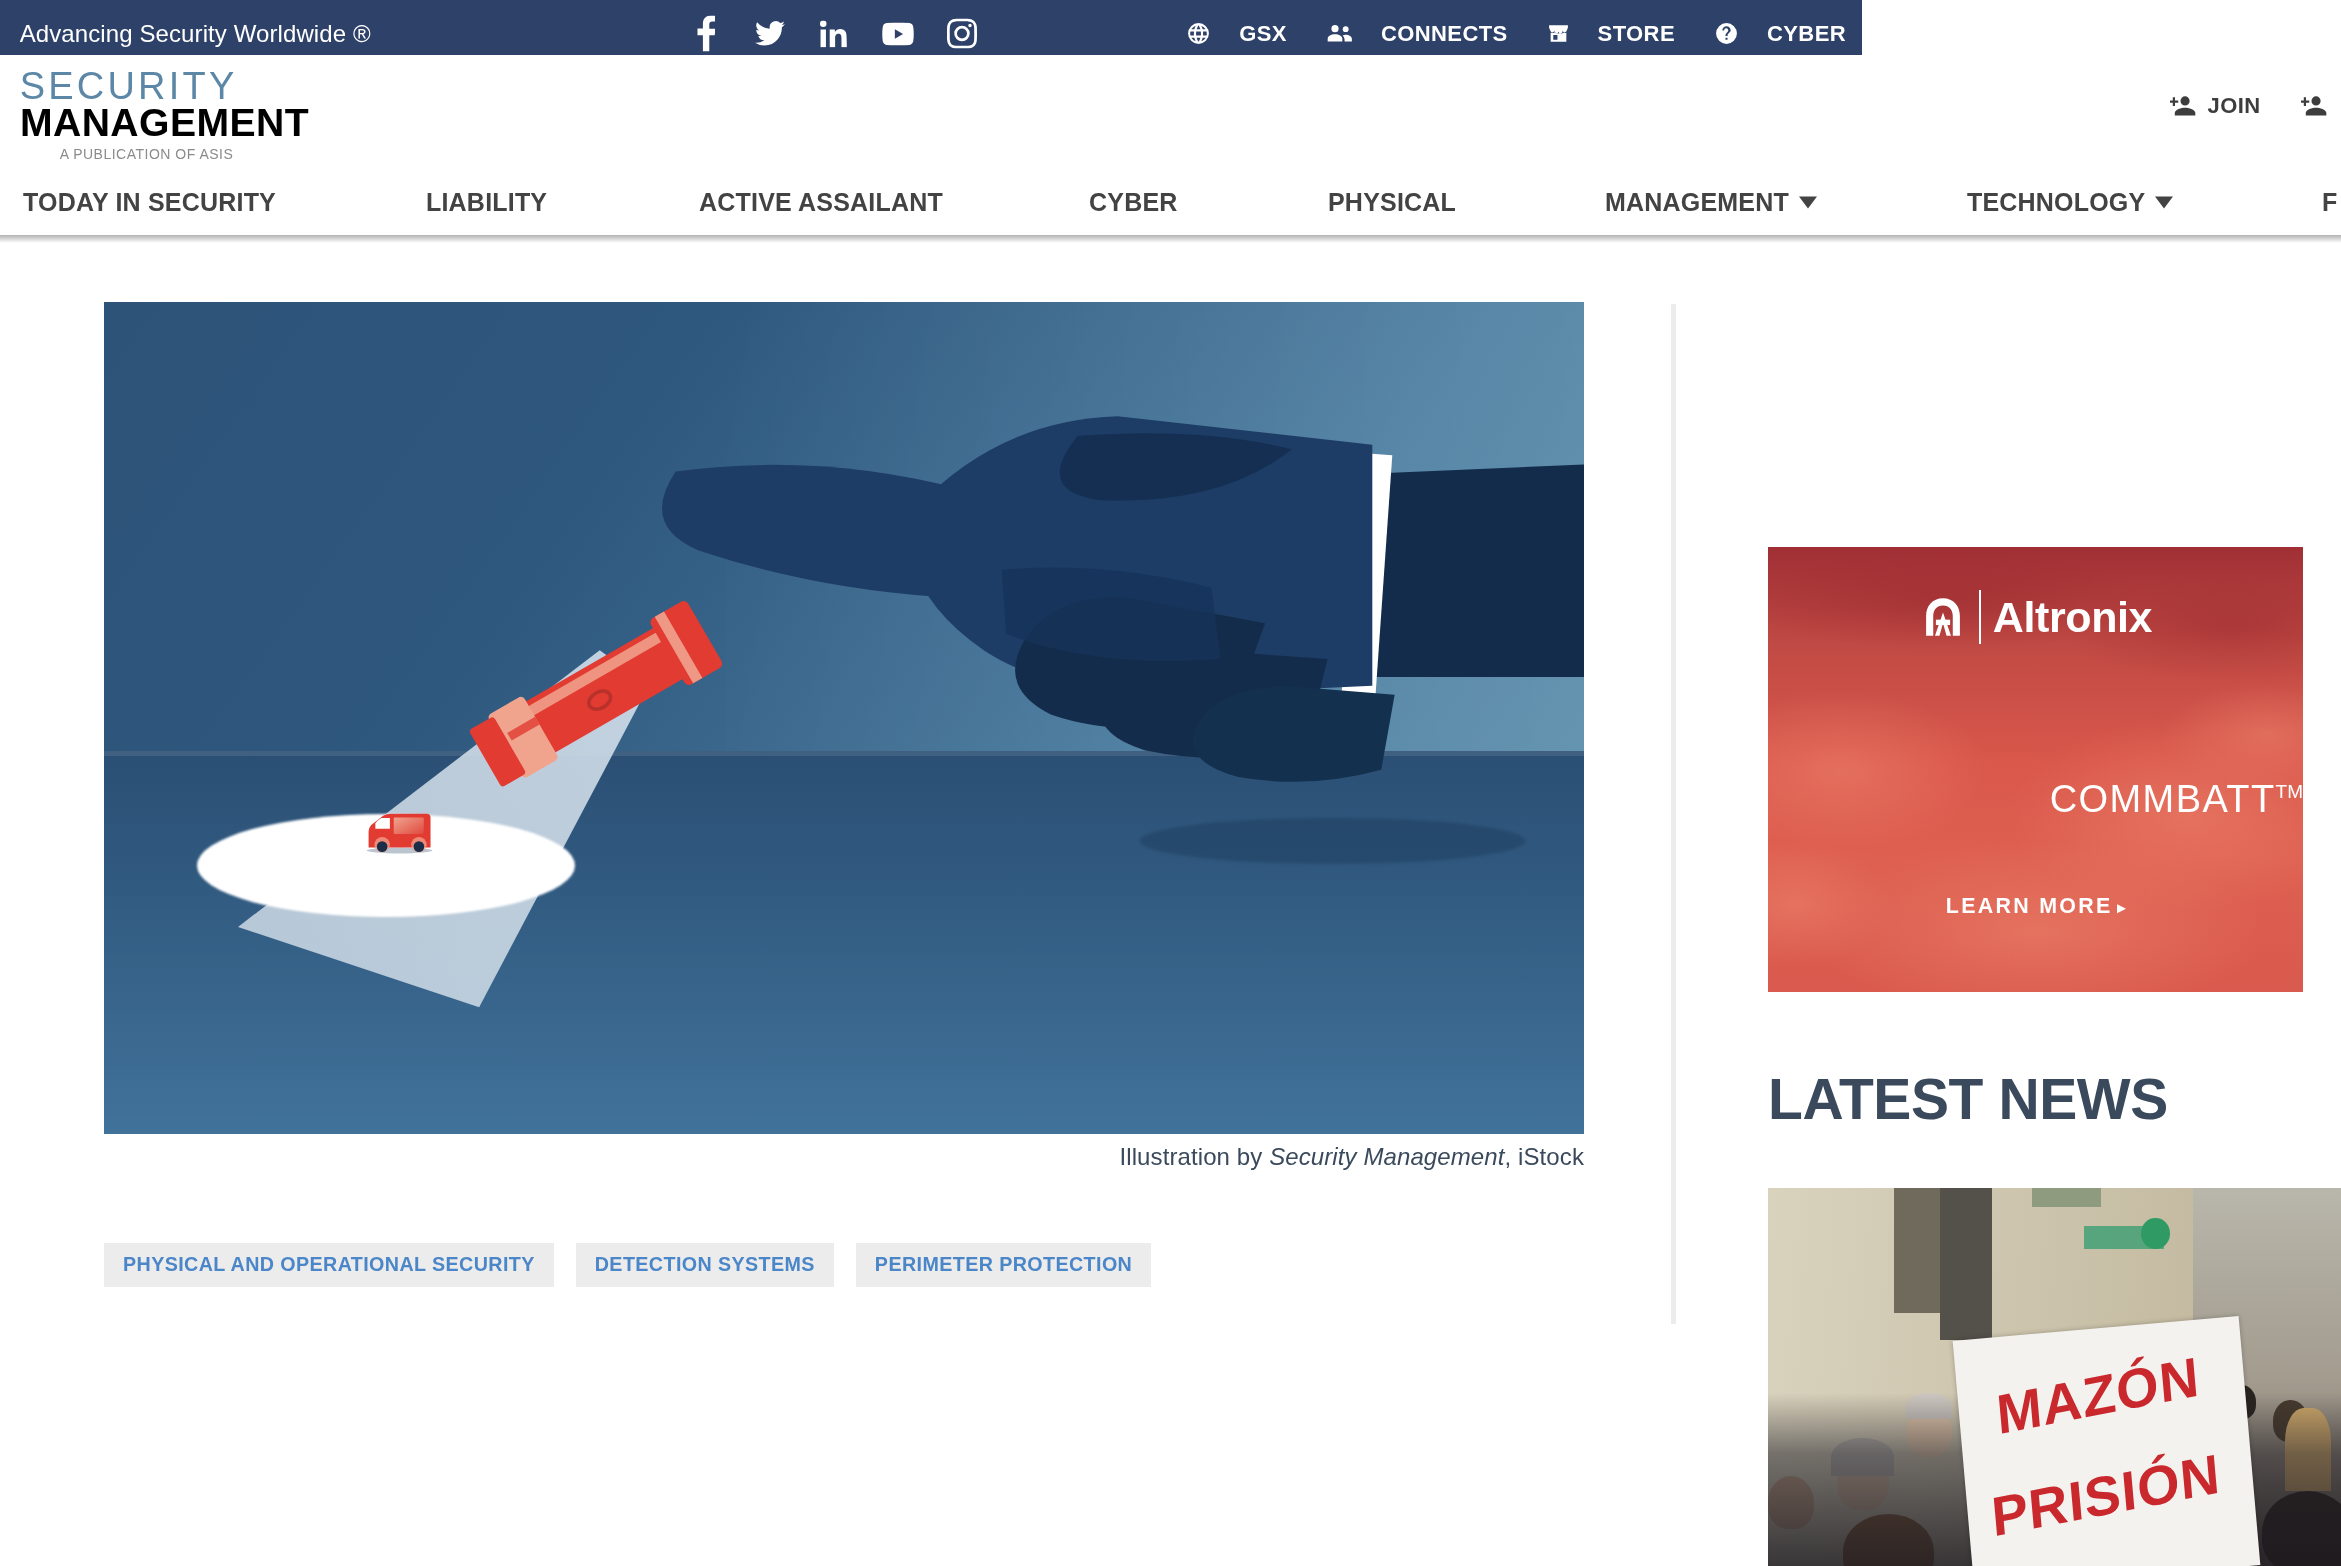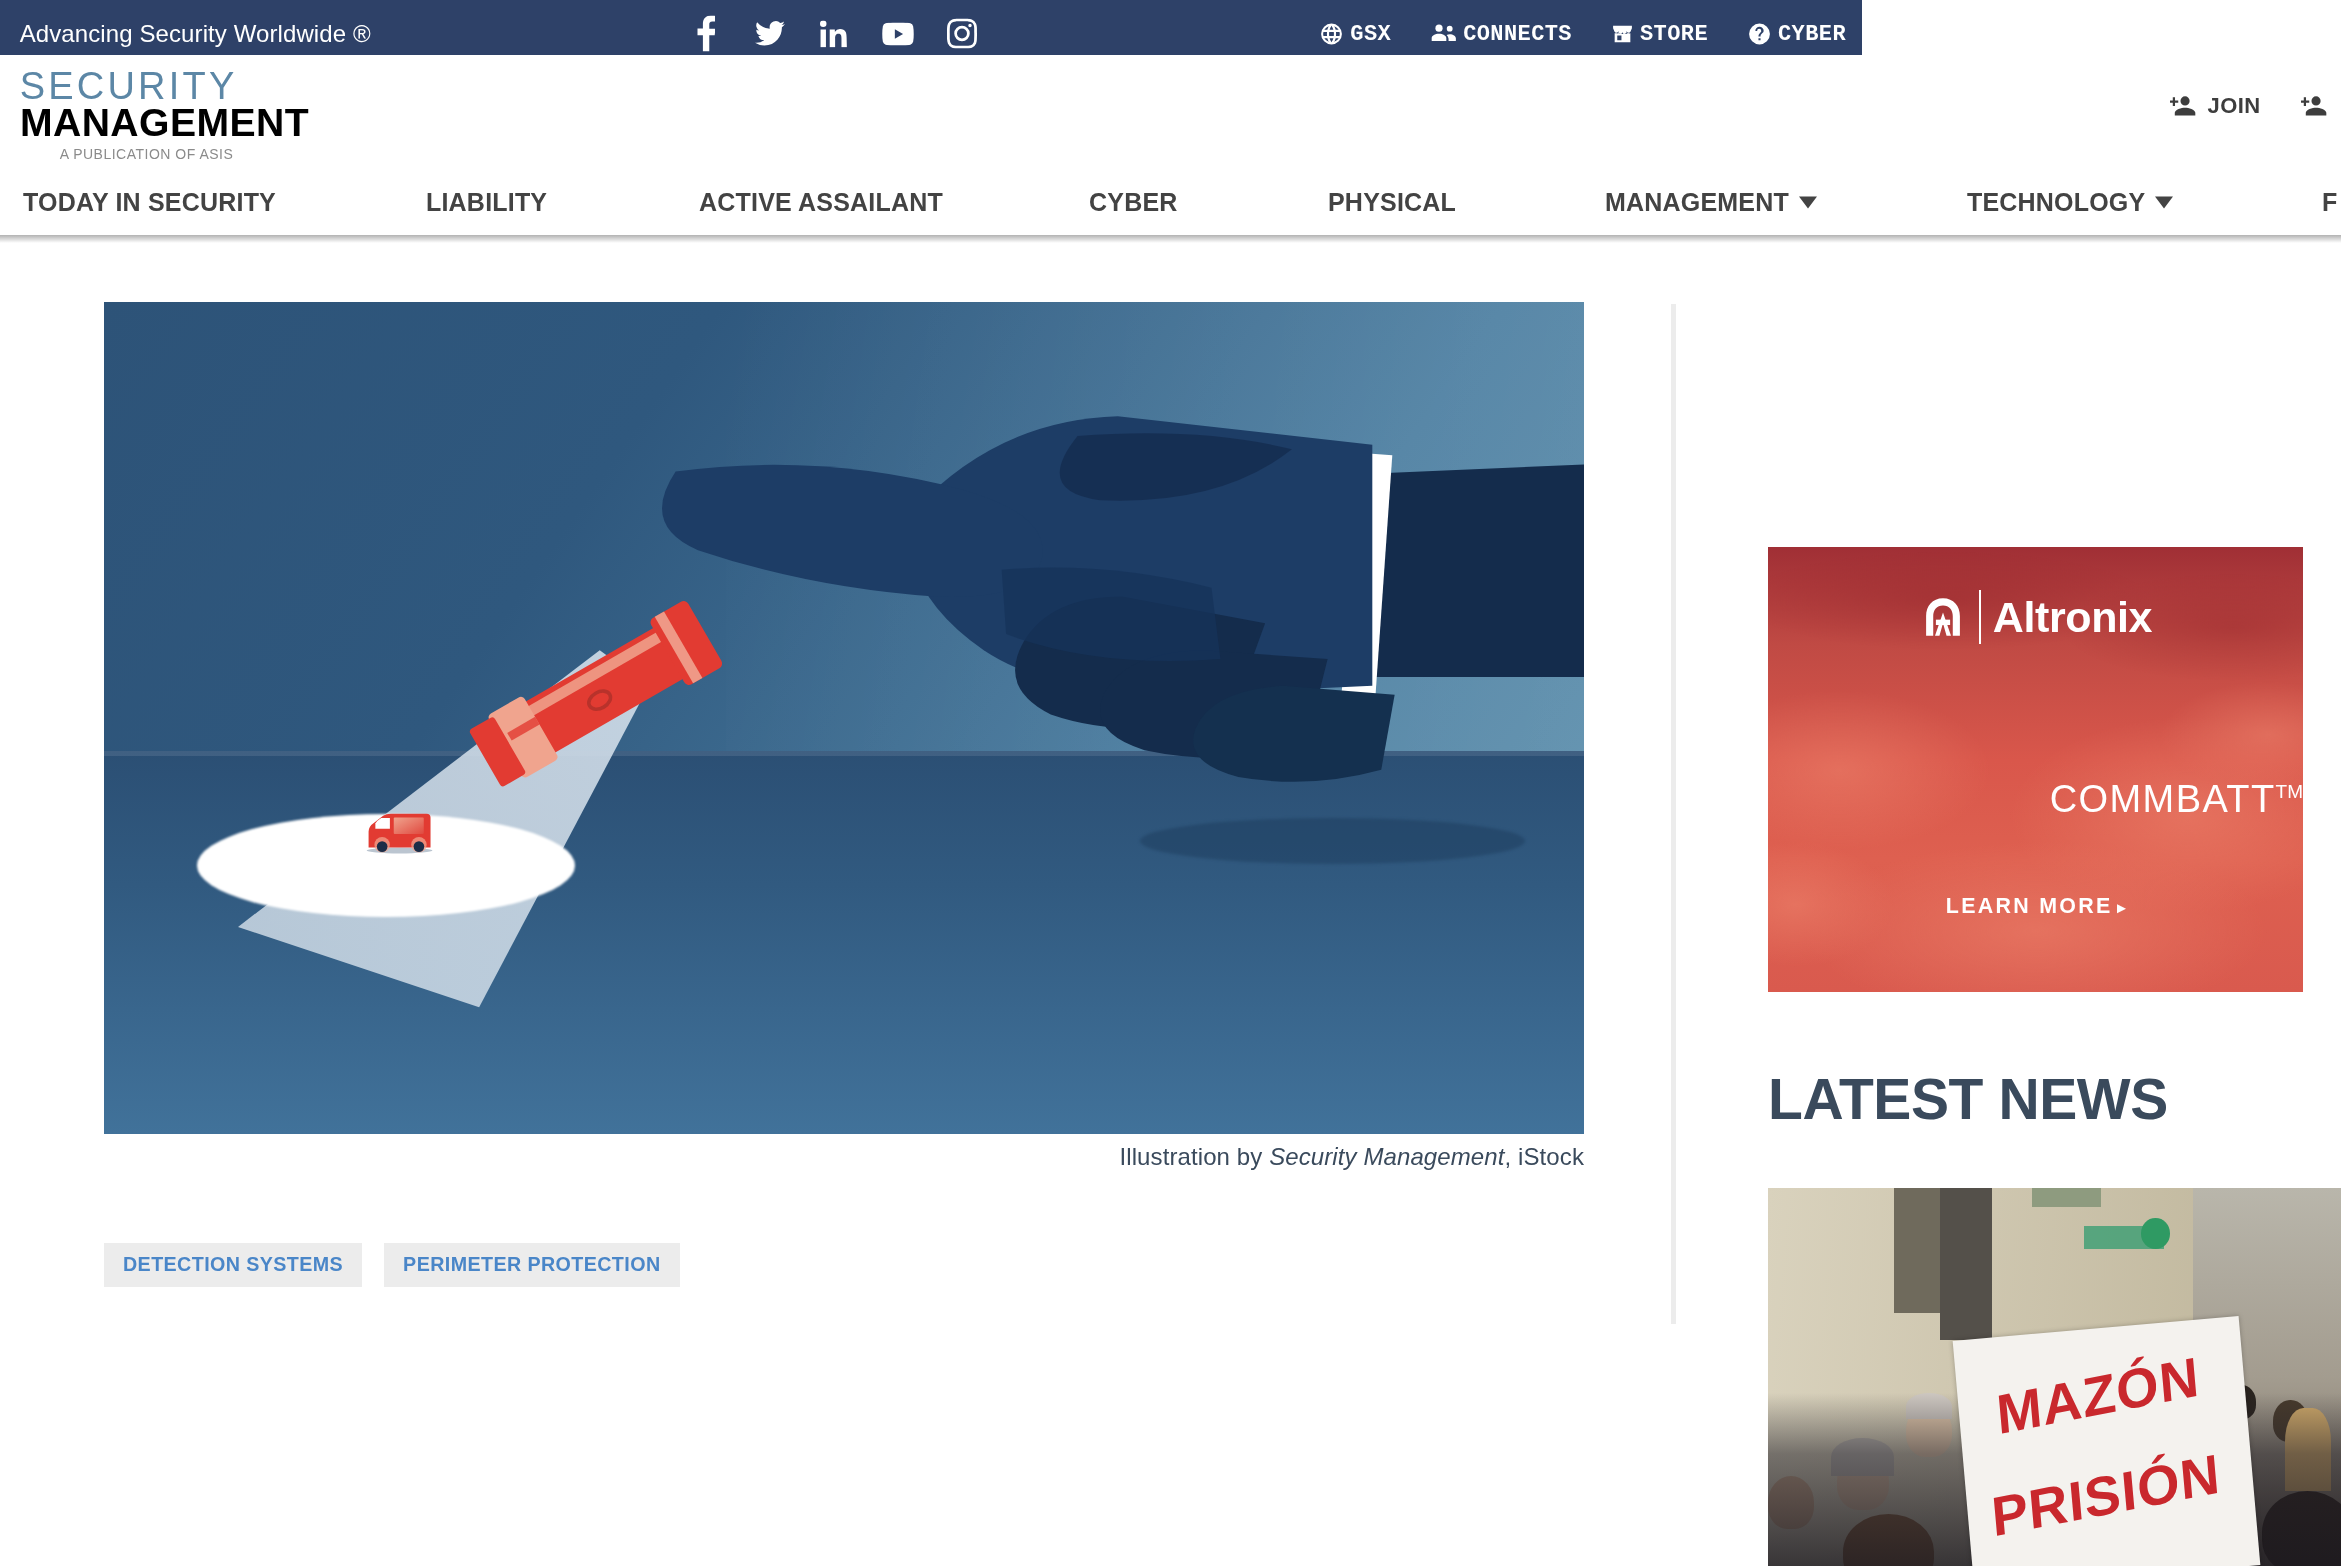--- a/index.html
+++ b/index.html
@@ -35,24 +35,24 @@
     cursor: pointer;
   }
   .social-group svg { fill: #ffffff; display: block; }
 
   .util-group {
     position: absolute; right: 16px; top: 50%;
     transform: translateY(-50%);
     display: flex; align-items: center; gap: 39px;
   }
   .util-item {
-    display: flex; align-items: center; gap: 6px;
+    display: flex; align-items: center; gap: 28px;
     font-size: 22px; font-weight: 700;
     letter-spacing: 0.4px;
-    cursor: pointer; white-space: nowrap; font-family: Liberation Mono, monospace;
+    cursor: pointer; white-space: nowrap;
   }
   .util-item svg { fill: #ffffff; display: block; }
 
   
   .masthead {
     position: absolute; left: 0; top: 55px;
     width: 2342px; height: 101px;
     background: #ffffff;
   }
   .logo-block {
@@ -497,20 +497,21 @@
         <ellipse cx="548" cy="420" rx="13" ry="9" fill="none" stroke="#b8322b" stroke-width="4"></ellipse>
       </g>
     </svg>
   </div>
 
   <div class="caption">
     <span>Illustration by </span><em>Security Management</em><span>, iStock</span>
   </div>
 
   <div class="tags">
+    <span class="tag">PHYSICAL AND OPERATIONAL SECURITY</span>
     <span class="tag">DETECTION SYSTEMS</span>
     <span class="tag">PERIMETER PROTECTION</span>
   </div>
 
   <div class="ad-box">
     <svg class="ad-clouds" viewBox="0 0 599 498" preserveAspectRatio="none">
       <defs>
         <radialGradient id="c1" cx="0.5" cy="0.5" r="0.5">
           <stop offset="0%" stop-color="#f08a72" stop-opacity="0.85"></stop>
           <stop offset="100%" stop-color="#f08a72" stop-opacity="0"></stop>

